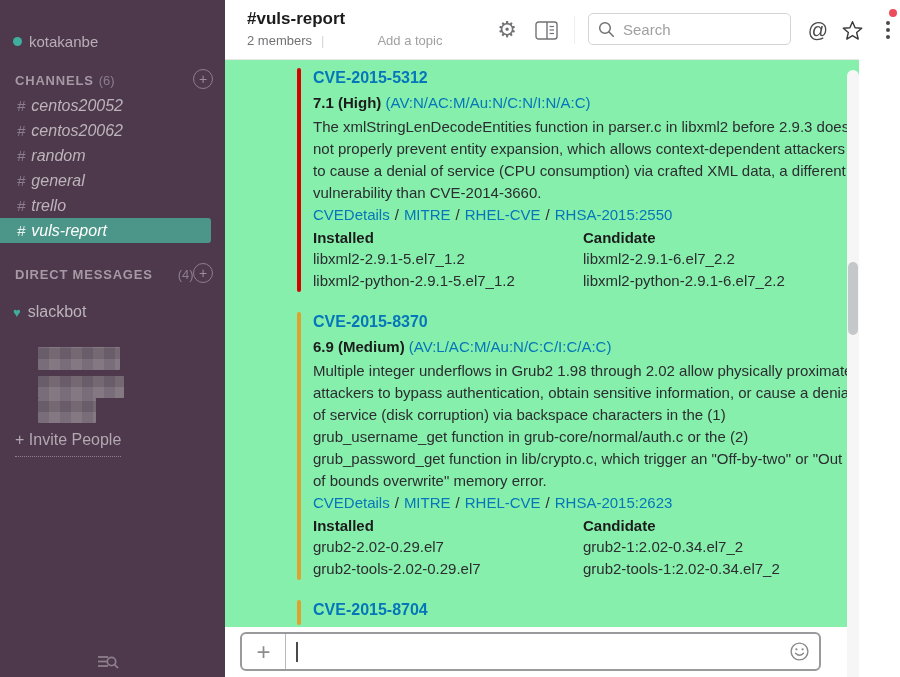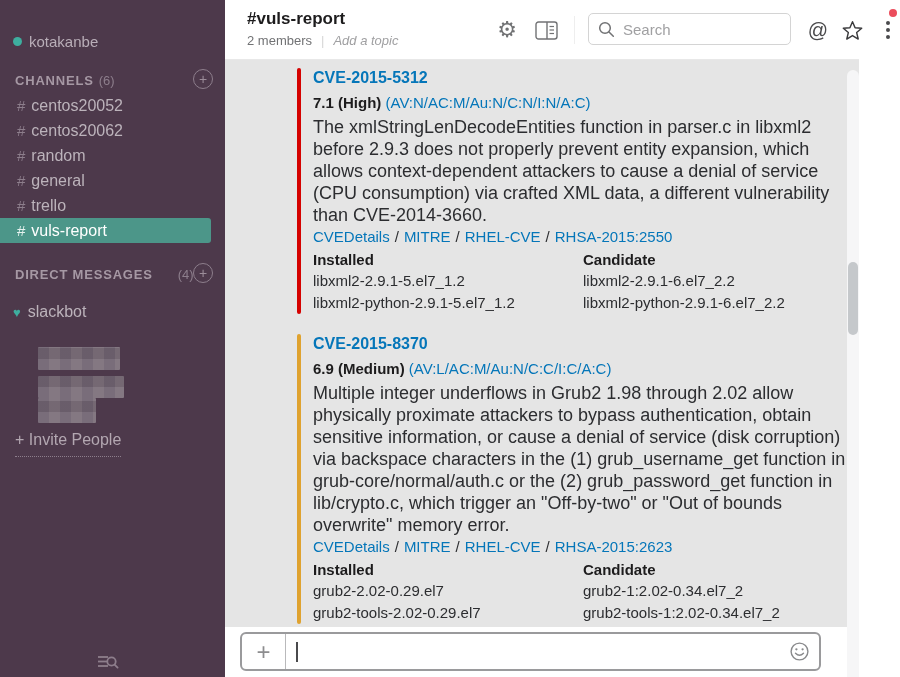--- a/index.html
+++ b/index.html
@@ -23,21 +23,21 @@
   .section-header { position: absolute; left: 15px; right: 12px; height: 20px; display: flex; align-items: center; }
   .section-header.channels { top: 70px; }
   .section-header.dms { top: 264px; gap: 20px; }
   .sec-label { color: #a698a4; font-size: 13px; font-weight: bold; letter-spacing: .8px; }
   .sec-count { color: #8d7e8c; font-size: 13px; margin-left: 5px; }
   .plus-circle {
     position: absolute; right: 0; top: -1px; width: 20px; height: 20px; border: 1px solid #8d7e8c;
     border-radius: 50%; color: #9c8d9a; font-size: 14px; line-height: 18px; text-align: center; font-weight: 400;
   }
   .channel-list { position: absolute; top: 93px; left: 0; right: 0; list-style: none; }
-  .channel-item { height: 25px; line-height: 25px; padding-left: 17px; font-size: 16px; color: #bcb3bb; white-space: nowrap; }
+  .channel-item { height: 25px; line-height: 25px; padding-left: 17px; font-size: 16px; color: #bcb3bb; white-space: nowrap; font-style: italic; }
   .channel-item .hash { color: #8d7e8c; margin-right: 6px; font-size: 15px; }
   .channel-item.selected { width: 211px; border-radius: 0 3px 3px 0; color: #fff; }
   .channel-item.selected .hash { color: #e6f2ef; }
 
   .dm-item { position: absolute; top: 300px; left: 13px; height: 24px; display: flex; align-items: center; font-size: 16px; color: #bcb3bb; }
   .dm-item .heart { font-size: 13px; margin-right: 7px; }
 
   .redacted { position: absolute; border-radius: 1px;
     background-image:
       repeating-linear-gradient(0deg, rgba(255,255,255,.07) 0 11px, rgba(0,0,0,.05) 11px 22px),
@@ -45,27 +45,27 @@
   }
   .redacted.r1 { left: 38px; top: 347px; width: 82px; height: 23px; }
   .redacted.r2 { left: 38px; top: 376px; width: 86px; height: 22px; }
   .redacted.r3 { left: 38px; top: 398px; width: 58px; height: 25px; }
 
   .invite { position: absolute; top: 431px; left: 15px; font-size: 16px; color: #b3a7b1;
     padding-bottom: 7px; border-bottom: 1px dotted #8d7e8c; }
   .search-conv { position: absolute; left: 96px; top: 652px; }
 
   
-  .main { position: absolute; left: 225px; top: 0; width: 634px; height: 677px; background: #e5e5e5; }
+  .main { position: absolute; left: 225px; top: 0; width: 634px; height: 677px; background: #86efac; }
 
   .chan-header { position: absolute; top: 0; left: 0; right: 0; height: 60px; border-bottom: 1px solid #e8e8e8; background: #fff; z-index: 6; }
   .chan-title { position: absolute; left: 22px; top: 9px; font-size: 17px; font-weight: bold; color: #1d1c1d; }
   .chan-sub { position: absolute; left: 22px; top: 33px; font-size: 13px; color: #717274; display: flex; align-items: center; }
   .chan-sub .vdiv { color: #d6d6d6; margin: 0 9px; }
-  .chan-sub .topic { font-style: italic; color: #a0a0a2; }
+  .chan-sub .topic { color: #a0a0a2; margin-left: 44px; }
   .hdr-icon { position: absolute; top: 15px; width: 30px; height: 30px; display: flex; align-items: center; justify-content: center; color: #717274; }
   .gear-btn { left: 267px; font-size: 22px; line-height: 1; }
   .flex-btn { left: 306px; }
   .hdr-sep { position: absolute; left: 349px; top: 16px; width: 1px; height: 28px; background: #eee; }
   .search-box { position: absolute; left: 363px; top: 13px; width: 203px; height: 32px; border: 1px solid #d4d4d4; border-radius: 5px; display: flex; align-items: center; padding: 0 9px; background: #fff; }
   .search-box input { border: 0; outline: 0; width: 150px; margin-left: 8px; font-size: 15px; font-family: inherit; color: #454547; background: transparent; }
   .search-box input::placeholder { color: #a0a0a2; }
   .at-btn { left: 578px; font-size: 20px; color: #4a4a4c; font-weight: 400; }
   .star-btn { left: 612px; }
   .more-btn { left: 648px; }
@@ -75,21 +75,21 @@
 
   
   .messages { position: absolute; top: 61px; left: 0; right: 12px; bottom: 0; overflow: hidden; padding: 7px 0 0 72px; z-index: 1; }
   .attachment { display: flex; margin-bottom: 20px; }
   .att-bar { width: 4px; border-radius: 4px; flex: none; }
   .att-body { padding-left: 12px; width: 577px; }
   .att-title { display: block; font-size: 16px; line-height: 20px; font-weight: bold; color: #0576B9; text-decoration: none; margin-bottom: 5px; }
   .sev-line { font-size: 15px; line-height: 20px; margin-bottom: 3px; }
   .sev-score { font-weight: bold; color: #1d1c1d; }
   .sev-vector { color: #0576B9; text-decoration: none; margin-left: 0; }
-  .att-text { font-size: 18px; line-height: 22px; color: #2c2d30; }
+  .att-text { font-size: 15px; line-height: 22px; color: #2c2d30; }
   .links-line { font-size: 15px; line-height: 22px; }
   .links-line a { color: #0576B9; text-decoration: none; }
   .links-line .sep { color: #2c2d30; margin: 0 5px; }
   .fields { display: flex; margin-top: 2px; }
   .field { width: 270px; flex: none; }
   .f-label { font-size: 15px; line-height: 20px; font-weight: bold; color: #1d1c1d; }
   .f-val { font-size: 15px; line-height: 22px; color: #2c2d30; }
 
   
   .composer-wrap { position: absolute; left: 0; right: 12px; bottom: 0; height: 50px; background: #fff; z-index: 4; }

